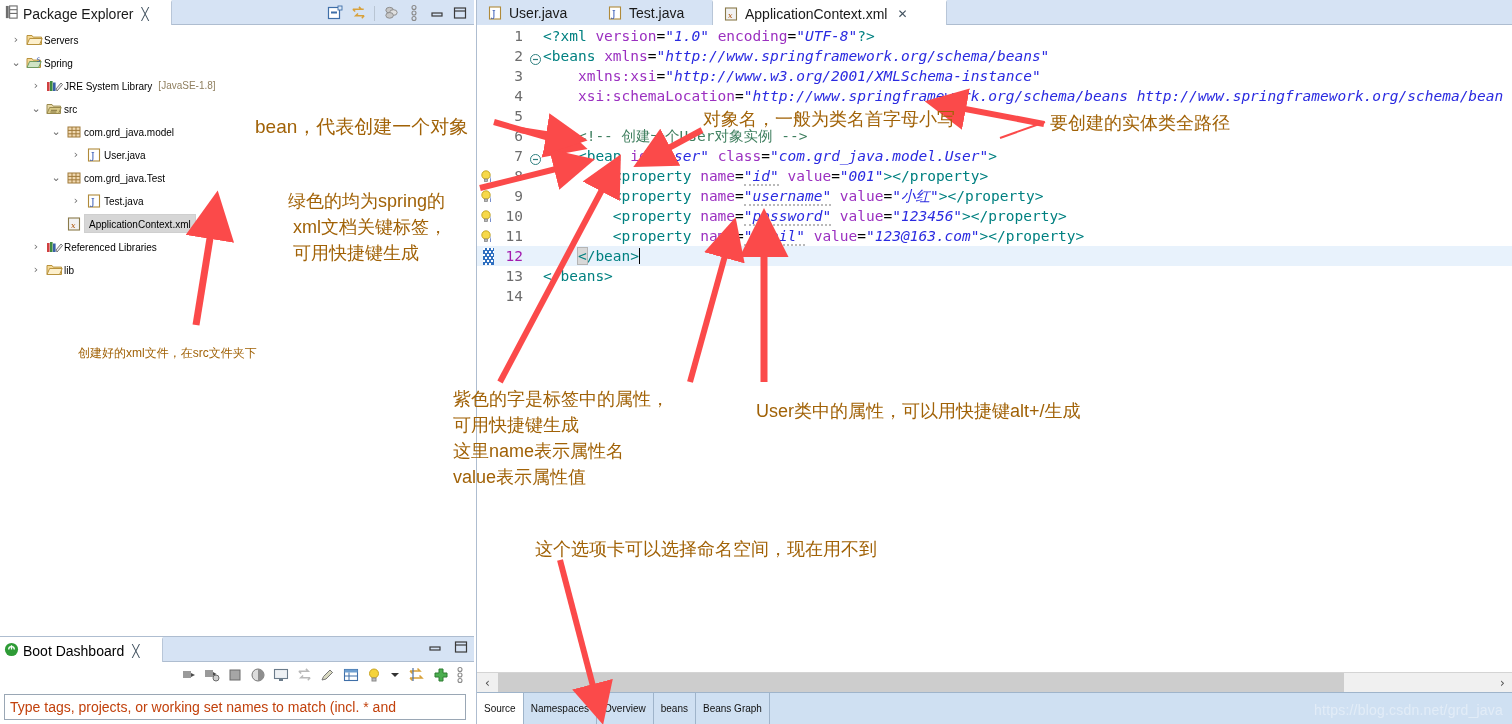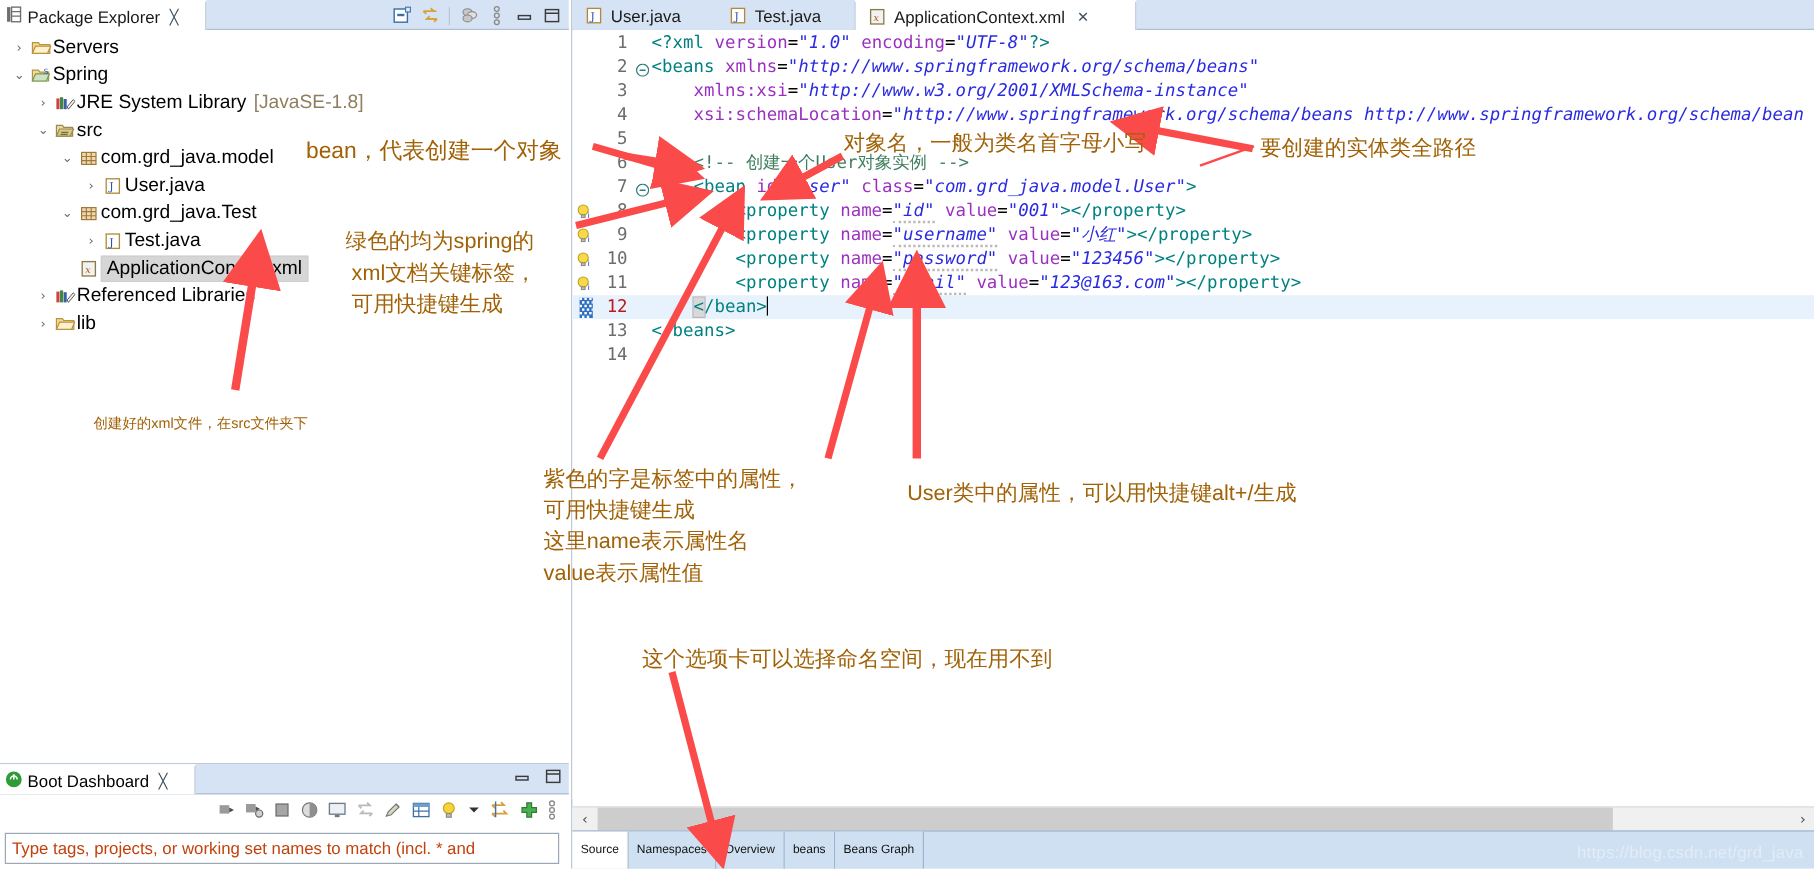--- a/index.html
+++ b/index.html
@@ -44,21 +44,21 @@
   .tb-ic { width: 20px; height: 20px; display:flex; align-items:center; justify-content:center; }
 
   
   #tree { position: absolute; left: 0; top: 28px; width: 474px; }
   .trow { height: 23px; display: flex; align-items: center; white-space: nowrap; }
   .twist {
     width: 16px; text-align: center; font-size: 11px; color: #6c6c6c;
     font-family: "DejaVu Sans", sans-serif; flex: 0 0 16px;
   }
   .tico { width: 20px; flex: 0 0 20px; display:flex; align-items:center; justify-content:center; }
-  .tlabel { font-size: 16px; color: #000; }
+  .tlabel { font-size: 10px; color: #000; }
   .tlabel.dim { color: #8f7f5f; }
   .sel-label { background: #d6d6d6; padding: 1px 4px; border: 1px solid #cfcfcf; }
 
   
   #boot-panel {
     position: absolute; left: 0; top: 636px; width: 474px; height: 88px;
     background: #fff; border-top: 1px solid #aebdd0;
   }
   #boot-tabbar {
     position: absolute; left: 0; top: 0; width: 474px; height: 25px;
@@ -121,21 +121,21 @@
   .gutter-num {
     position: absolute; left: 0; top: 0; width: 52px; height: 20px;
     text-align: right; padding-right: 6px;
     color: #6d6d6d; font-family: "DejaVu Sans Mono", monospace; font-size: 14.5px;
   }
   .fold {
     position: absolute; left: 53px; top: 4px; width: 11px; height: 11px;
   }
   .ctext { position: absolute; left: 66px; top: 0; }
   .cl.cur { background: #e8f2fc; }
-  .cl.cur .gutter-num { color: #b91c1c; }
+  .cl.cur .gutter-num { color: #a21caf; }
 
   
   .t-tag   { color: #008080; }
   .t-attr  { color: #9b30c0; }
   .t-val   { color: #2a2ae0; font-style: italic; }
   .t-plain { color: #000; }
   .t-cmt   { color: #3f7f5f; }
   .u-squig { border-bottom: 2px dotted #b9b9b9; }
   .caret {
     display: inline-block; width: 1px; height: 16px; background: #000;

